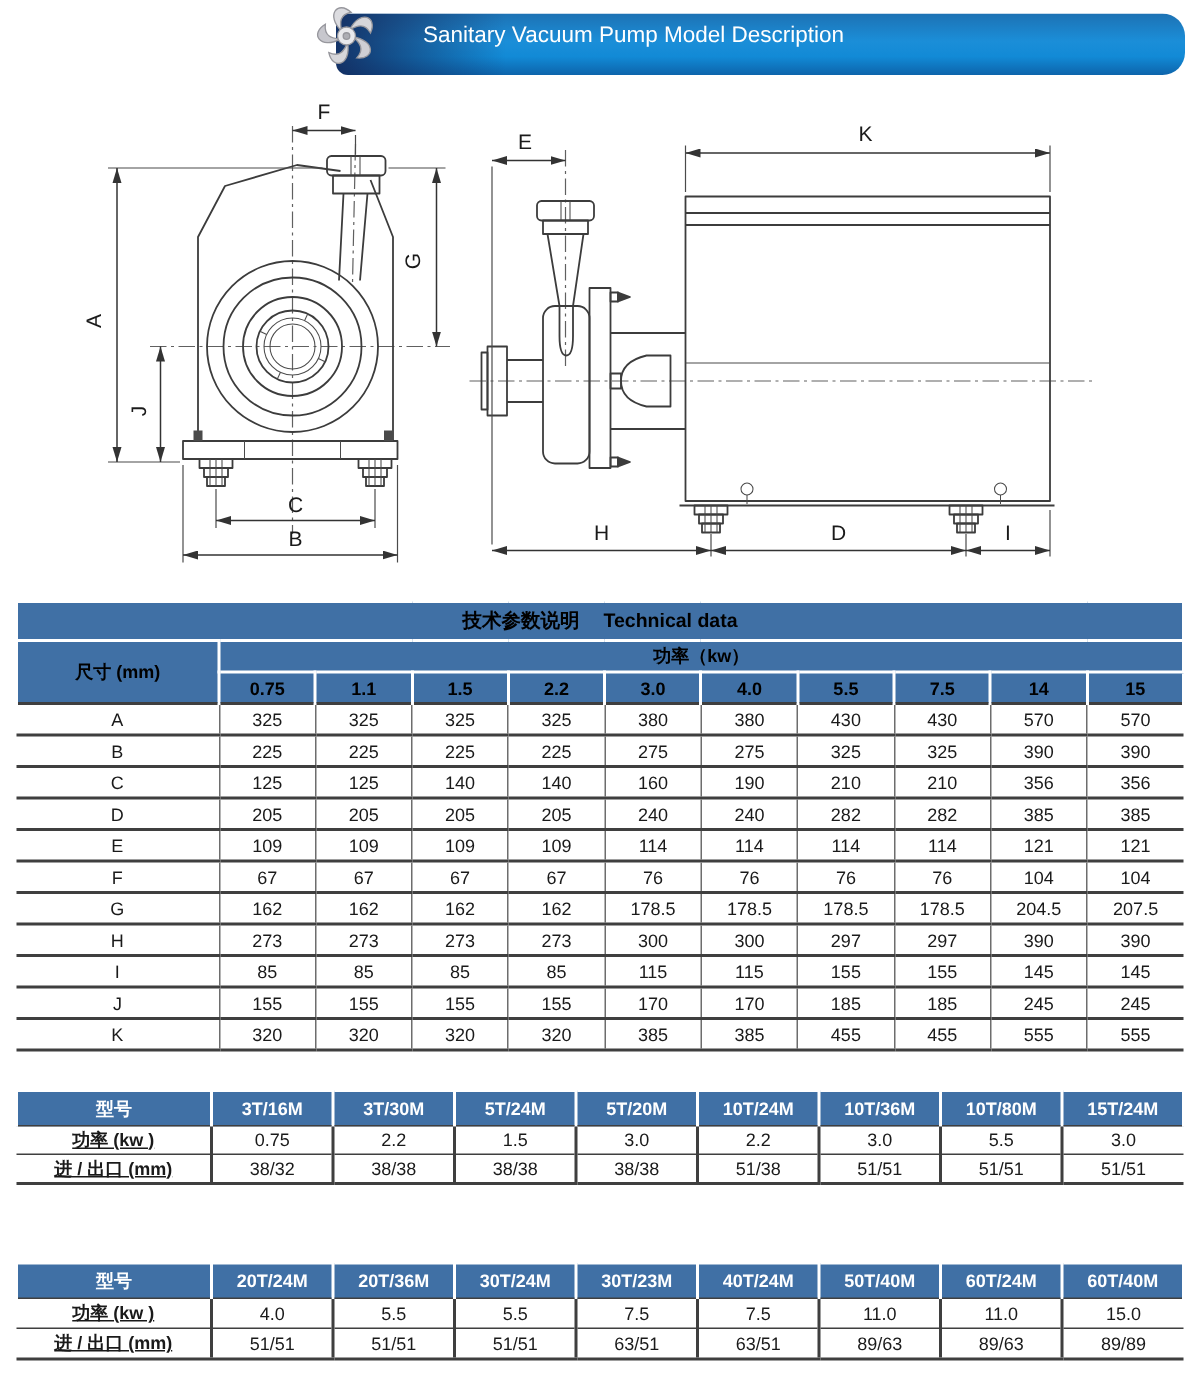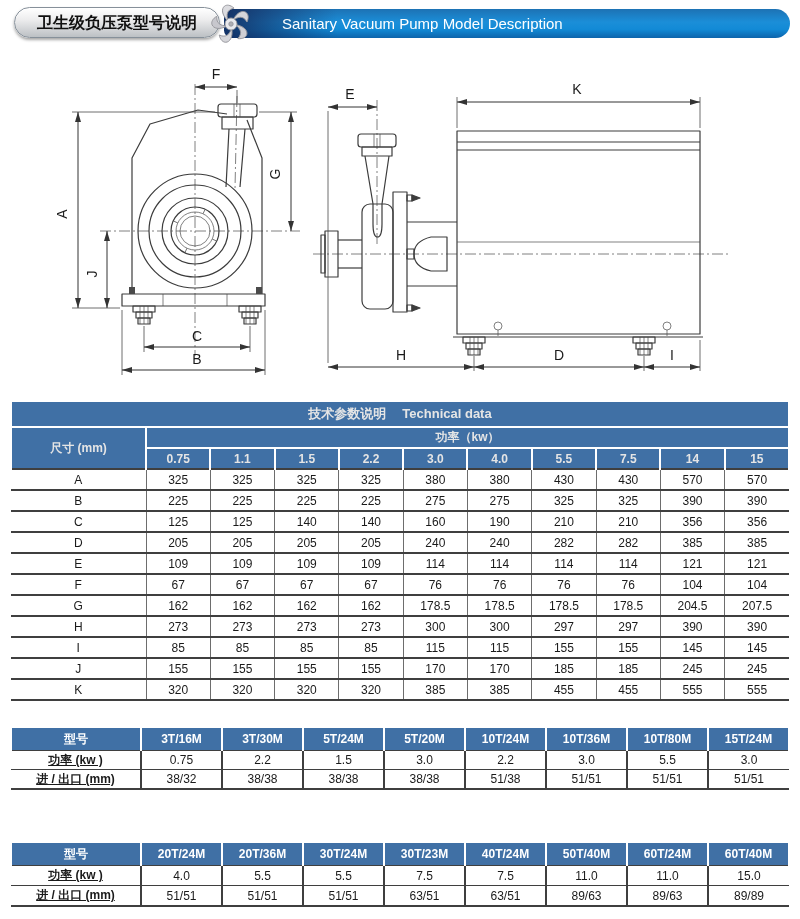--- a/index.html
+++ b/index.html
@@ -1,20 +1,20 @@
 <!DOCTYPE html>
 <html><head>
 <meta charset="utf-8">
 <style>
   html,body { margin:0; padding:0; background:#fff; }
   .page { position:relative; width:800px; height:919px; background:#fff; overflow:hidden;
           font-family:"Liberation Sans","DejaVu Sans",sans-serif; color:#1a1a1a; }
 
   
-  .header-bar { position:absolute; left:224px; top:9px; width:566px; height:29px;
+  .header-bar { position:absolute; left:224px; top:9px; width:566px; height:41px;
     border-radius:8px 15px 15px 8px; box-sizing:border-box;
     background:
       linear-gradient(90deg, rgba(20,42,92,.9) 0%, rgba(20,42,92,0) 20%),
       linear-gradient(180deg,#1d72b4 0%,#1b8ed8 45%,#128ad6 70%,#0d64ab 100%);
     color:#fff; font-size:15px; line-height:29px; padding-left:58px; }
   .header-pill { position:absolute; left:14px; top:7px; width:206px; height:31px; box-sizing:border-box;
     border:1px solid #86909a; border-radius:17px;
     background:linear-gradient(180deg,#ffffff 0%,#ededee 40%,#bcc0c4 100%);
     box-shadow:0 2px 3px rgba(0,0,0,.35), inset 0 1px 0 #fff;
     text-align:center; line-height:29px; font-size:16px; font-weight:bold; color:#101010; z-index:2; }
@@ -27,21 +27,21 @@
   .cl  { fill:none; stroke:#606060; stroke-width:0.8; stroke-dasharray:11 3 2 3; }
   .ext { stroke:#4a4a4a; stroke-width:0.8; }
   .dim { stroke:#333; stroke-width:1; fill:none; marker-start:url(#mS); marker-end:url(#mE); }
   .dt  { font-size:14px; fill:#1a1a1a; font-family:"Liberation Sans","DejaVu Sans",sans-serif; }
 
   
   table { border-collapse:collapse; table-layout:fixed; font-size:12px; }
   td { text-align:center; padding:0; }
 
   .tech { position:absolute; left:10px; top:400px; width:780px; }
-  .tech thead td { background:#4070a5; color:#e5e5e5; font-weight:bold;
+  .tech thead td { background:#4070a5; color:#000000; font-weight:bold;
                    border:2px solid #fff; border-bottom-width:0; height:19px; }
   .tech thead tr.t1 td { height:24px; font-size:13px; }
   .tech tbody td { background:#fff; height:19px; border-top:2px solid #3f3f3f; }
   .tech tbody td + td { border-left:1px solid #6d6d6d; }
   .tech tbody tr:last-child td { border-bottom:2px solid #3f3f3f; }
 
   .sel { position:absolute; left:10px; width:780px; }
   .sel1 { top:726px; } .sel2 { top:841px; }
   .sel td.bluec { background:#4070a5; color:#fff; font-weight:bold;
                   border:2px solid #fff; border-bottom-width:0; height:22px; }
@@ -53,23 +53,20 @@
   .sel2 td.w, .sel2 td.labw { height:19px; }
   .gap { margin-left:16px; }
 </style>
 </head>
 <body>
 
 <div class="page">
 
   <div class="header-bar">
     <span>Sanitary Vacuum Pump Model Description</span>
-  </div>
-  <div class="header-pill">
-    <span>卫生级负压泵型号说明</span>
   </div>
   <svg class="impeller" width="46" height="46" viewBox="-23 -23 46 46">
     <g stroke="#97979d" stroke-width="0.9">
       <path d="M2,-4 C9,-18 21,-13 16,-2 C12,-9 7,-7 2,-4 Z" fill="#d6d6da"></path>
       <path d="M2,-4 C9,-18 21,-13 16,-2 C12,-9 7,-7 2,-4 Z" fill="#cfcfd4" transform="rotate(72)"></path>
       <path d="M2,-4 C9,-18 21,-13 16,-2 C12,-9 7,-7 2,-4 Z" fill="#d6d6da" transform="rotate(144)"></path>
       <path d="M2,-4 C9,-18 21,-13 16,-2 C12,-9 7,-7 2,-4 Z" fill="#c7c7cd" transform="rotate(216)"></path>
       <path d="M2,-4 C9,-18 21,-13 16,-2 C12,-9 7,-7 2,-4 Z" fill="#dcdce0" transform="rotate(288)"></path>
       <circle r="6" fill="#e9e9ec"></circle>
       <circle r="2.2" fill="#aeaeb4"></circle>

